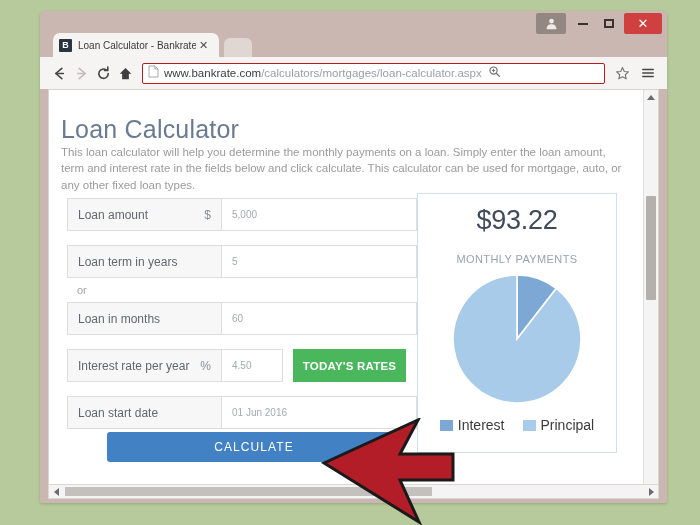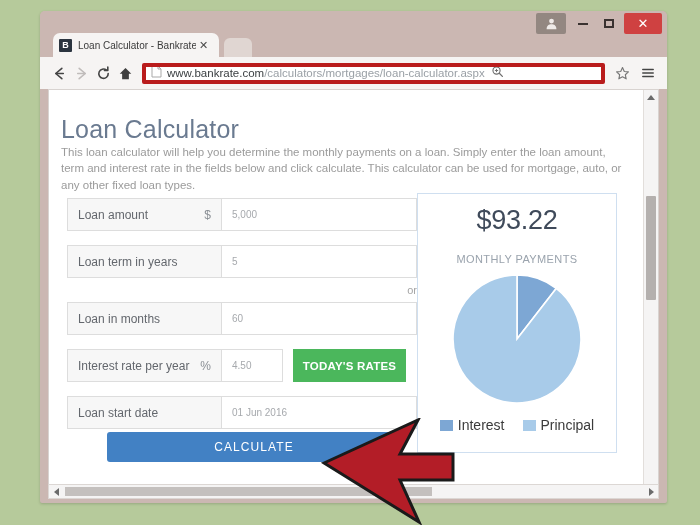--- a/index.html
+++ b/index.html
@@ -145,21 +145,21 @@
     display: flex;
     align-items: center;
     justify-content: center;
     flex: 0 0 auto;
   }
   .nav-icon svg { display: block; }
   #omnibox {
     flex: 1 1 auto;
     height: 21px;
     background: #ffffff;
-    border: 4px solid #b91c1c;
+    border: 1px solid #b91c1c;
     border-radius: 2px;
     margin: 0 6px 0 6px;
     display: flex;
     align-items: center;
     padding: 0 5px;
     box-sizing: border-box;
     overflow: hidden;
   }
   #page-icon { flex: 0 0 auto; margin-right: 5px; }
   #url-text {
@@ -315,22 +315,21 @@
     font-weight: bold;
     letter-spacing: 0.2px;
     display: flex;
     align-items: center;
     justify-content: center;
     cursor: pointer;
   }
   #or-text {
     font-size: 11px;
     color: #a5a5a5;
-    margin: -8px 0 6px 2px;
-    text-align: right;
+    margin: -8px 0 6px 10px;
   }
   #calculate-button {
     position: absolute;
     left: 58px;
     top: 342px;
     width: 294px;
     height: 30px;
     background: #4281c4;
     border: none;
     border-radius: 3px;

